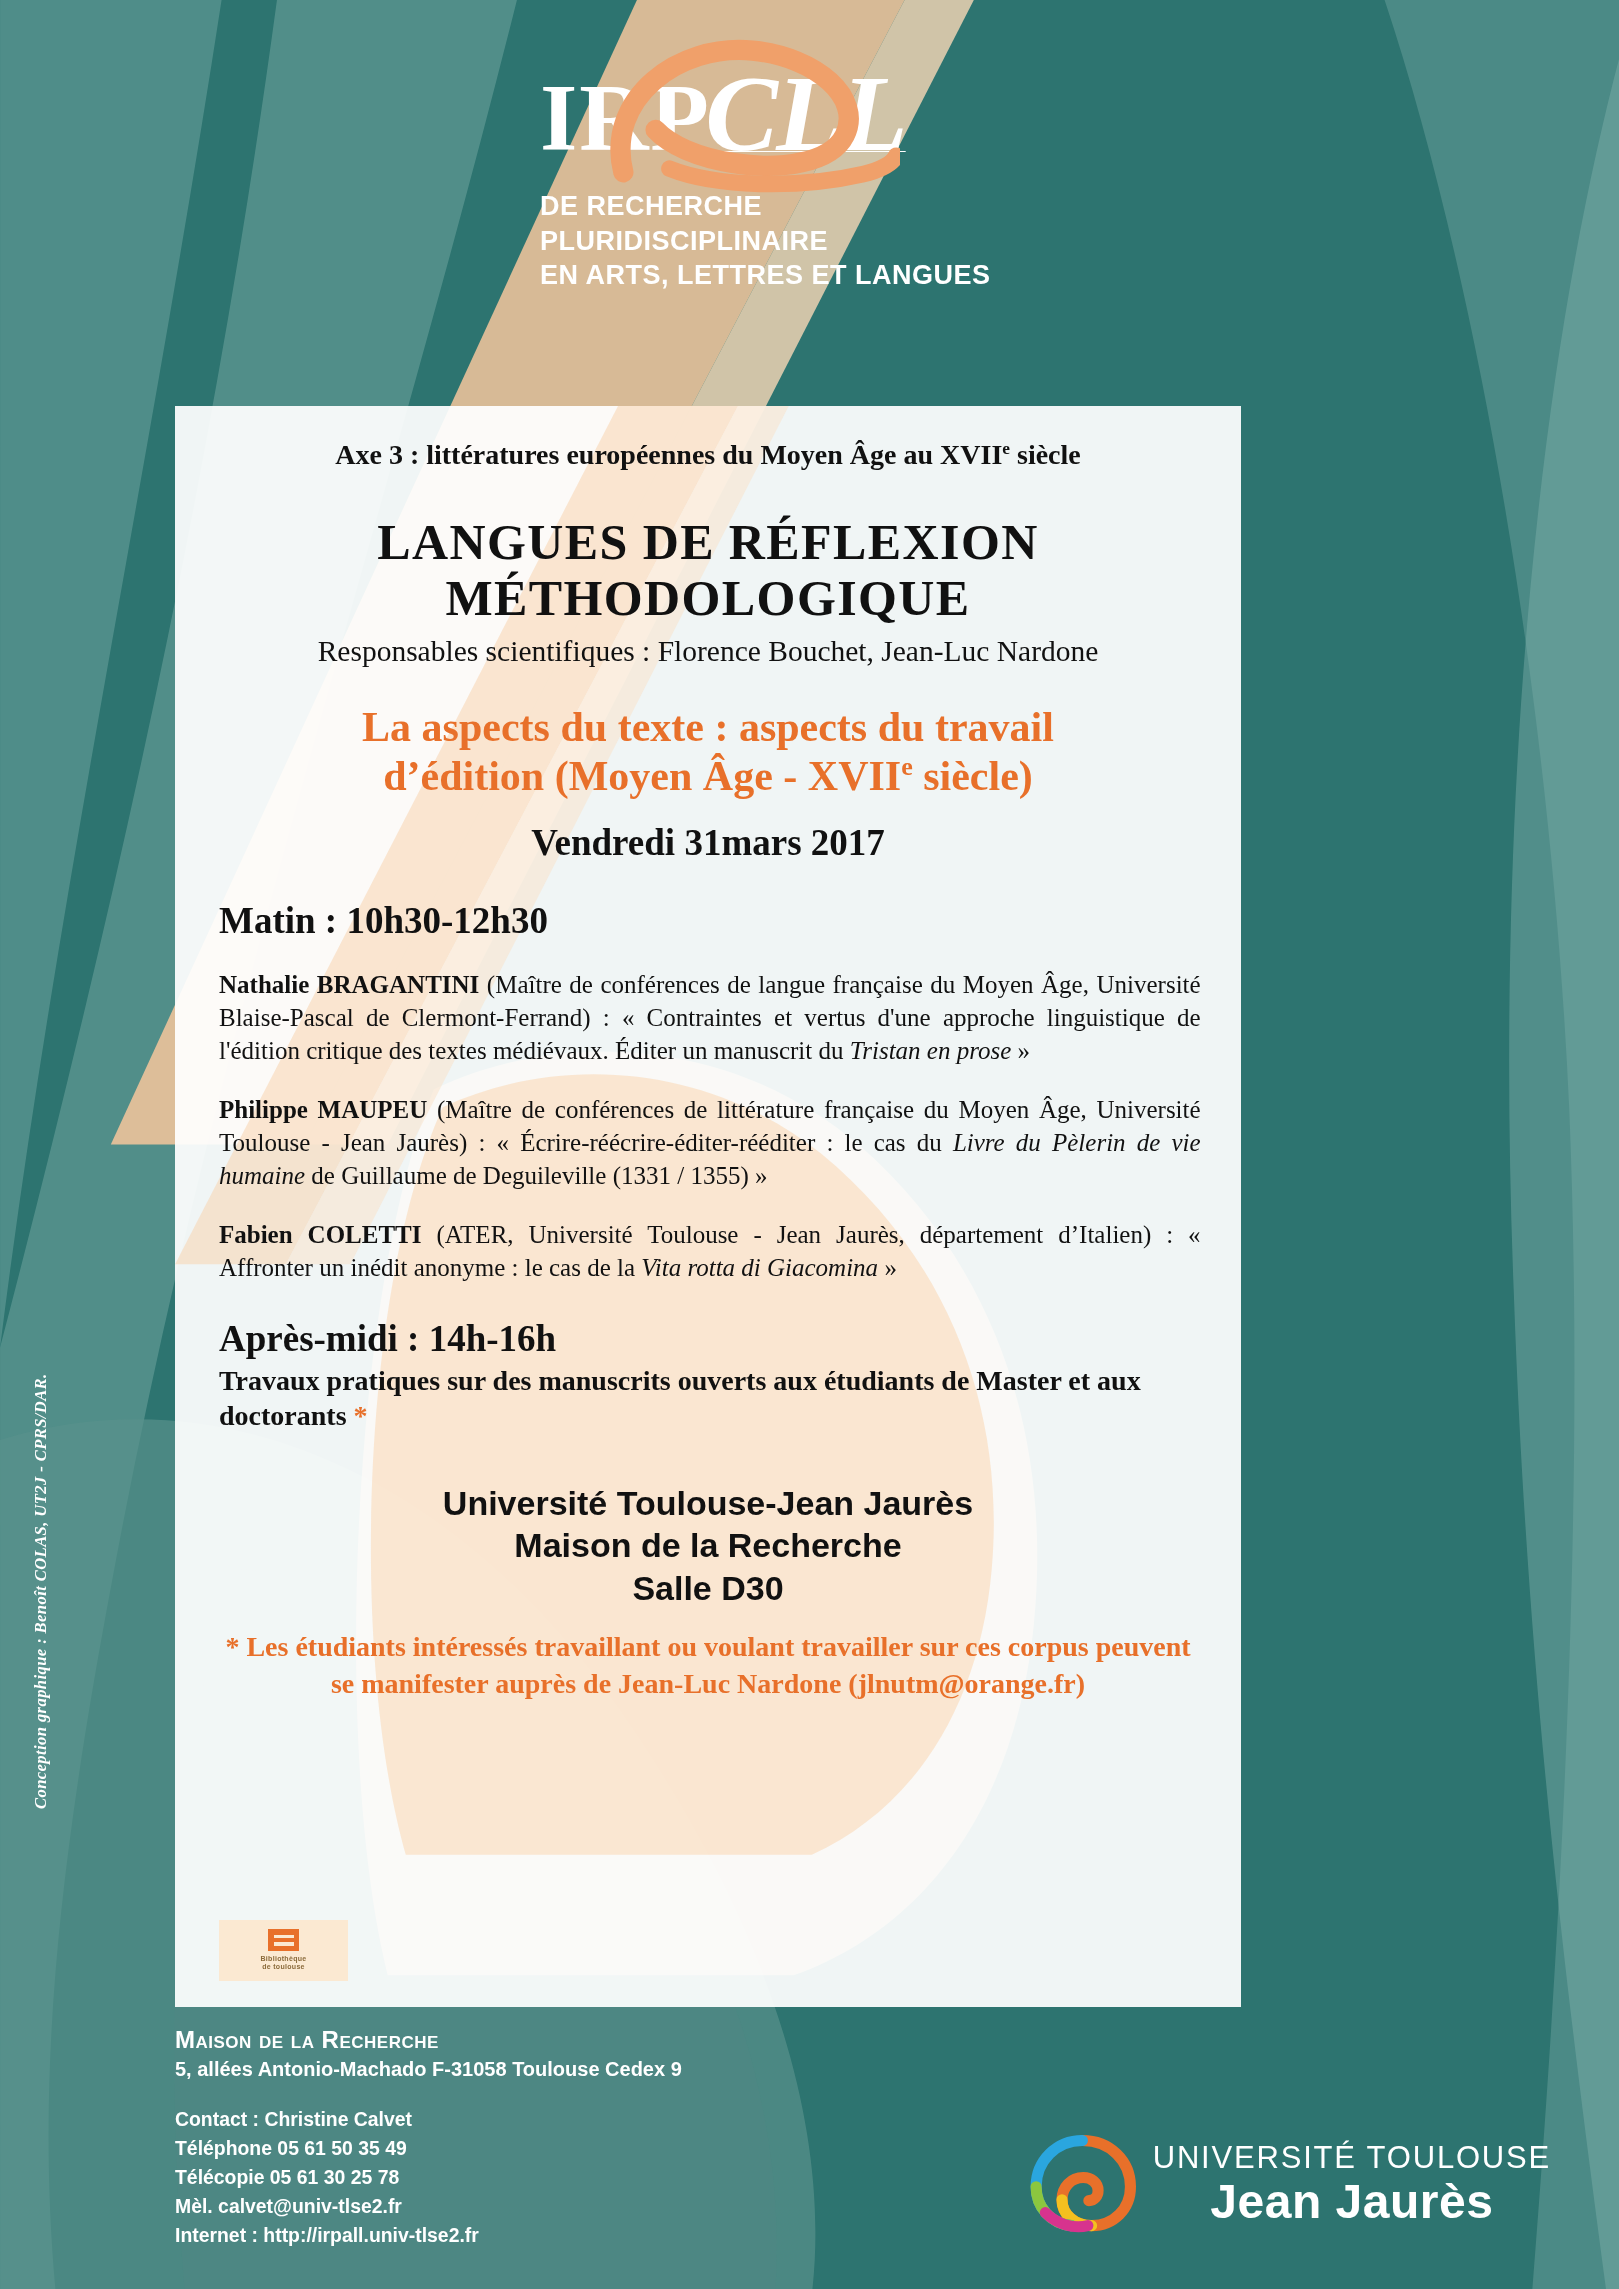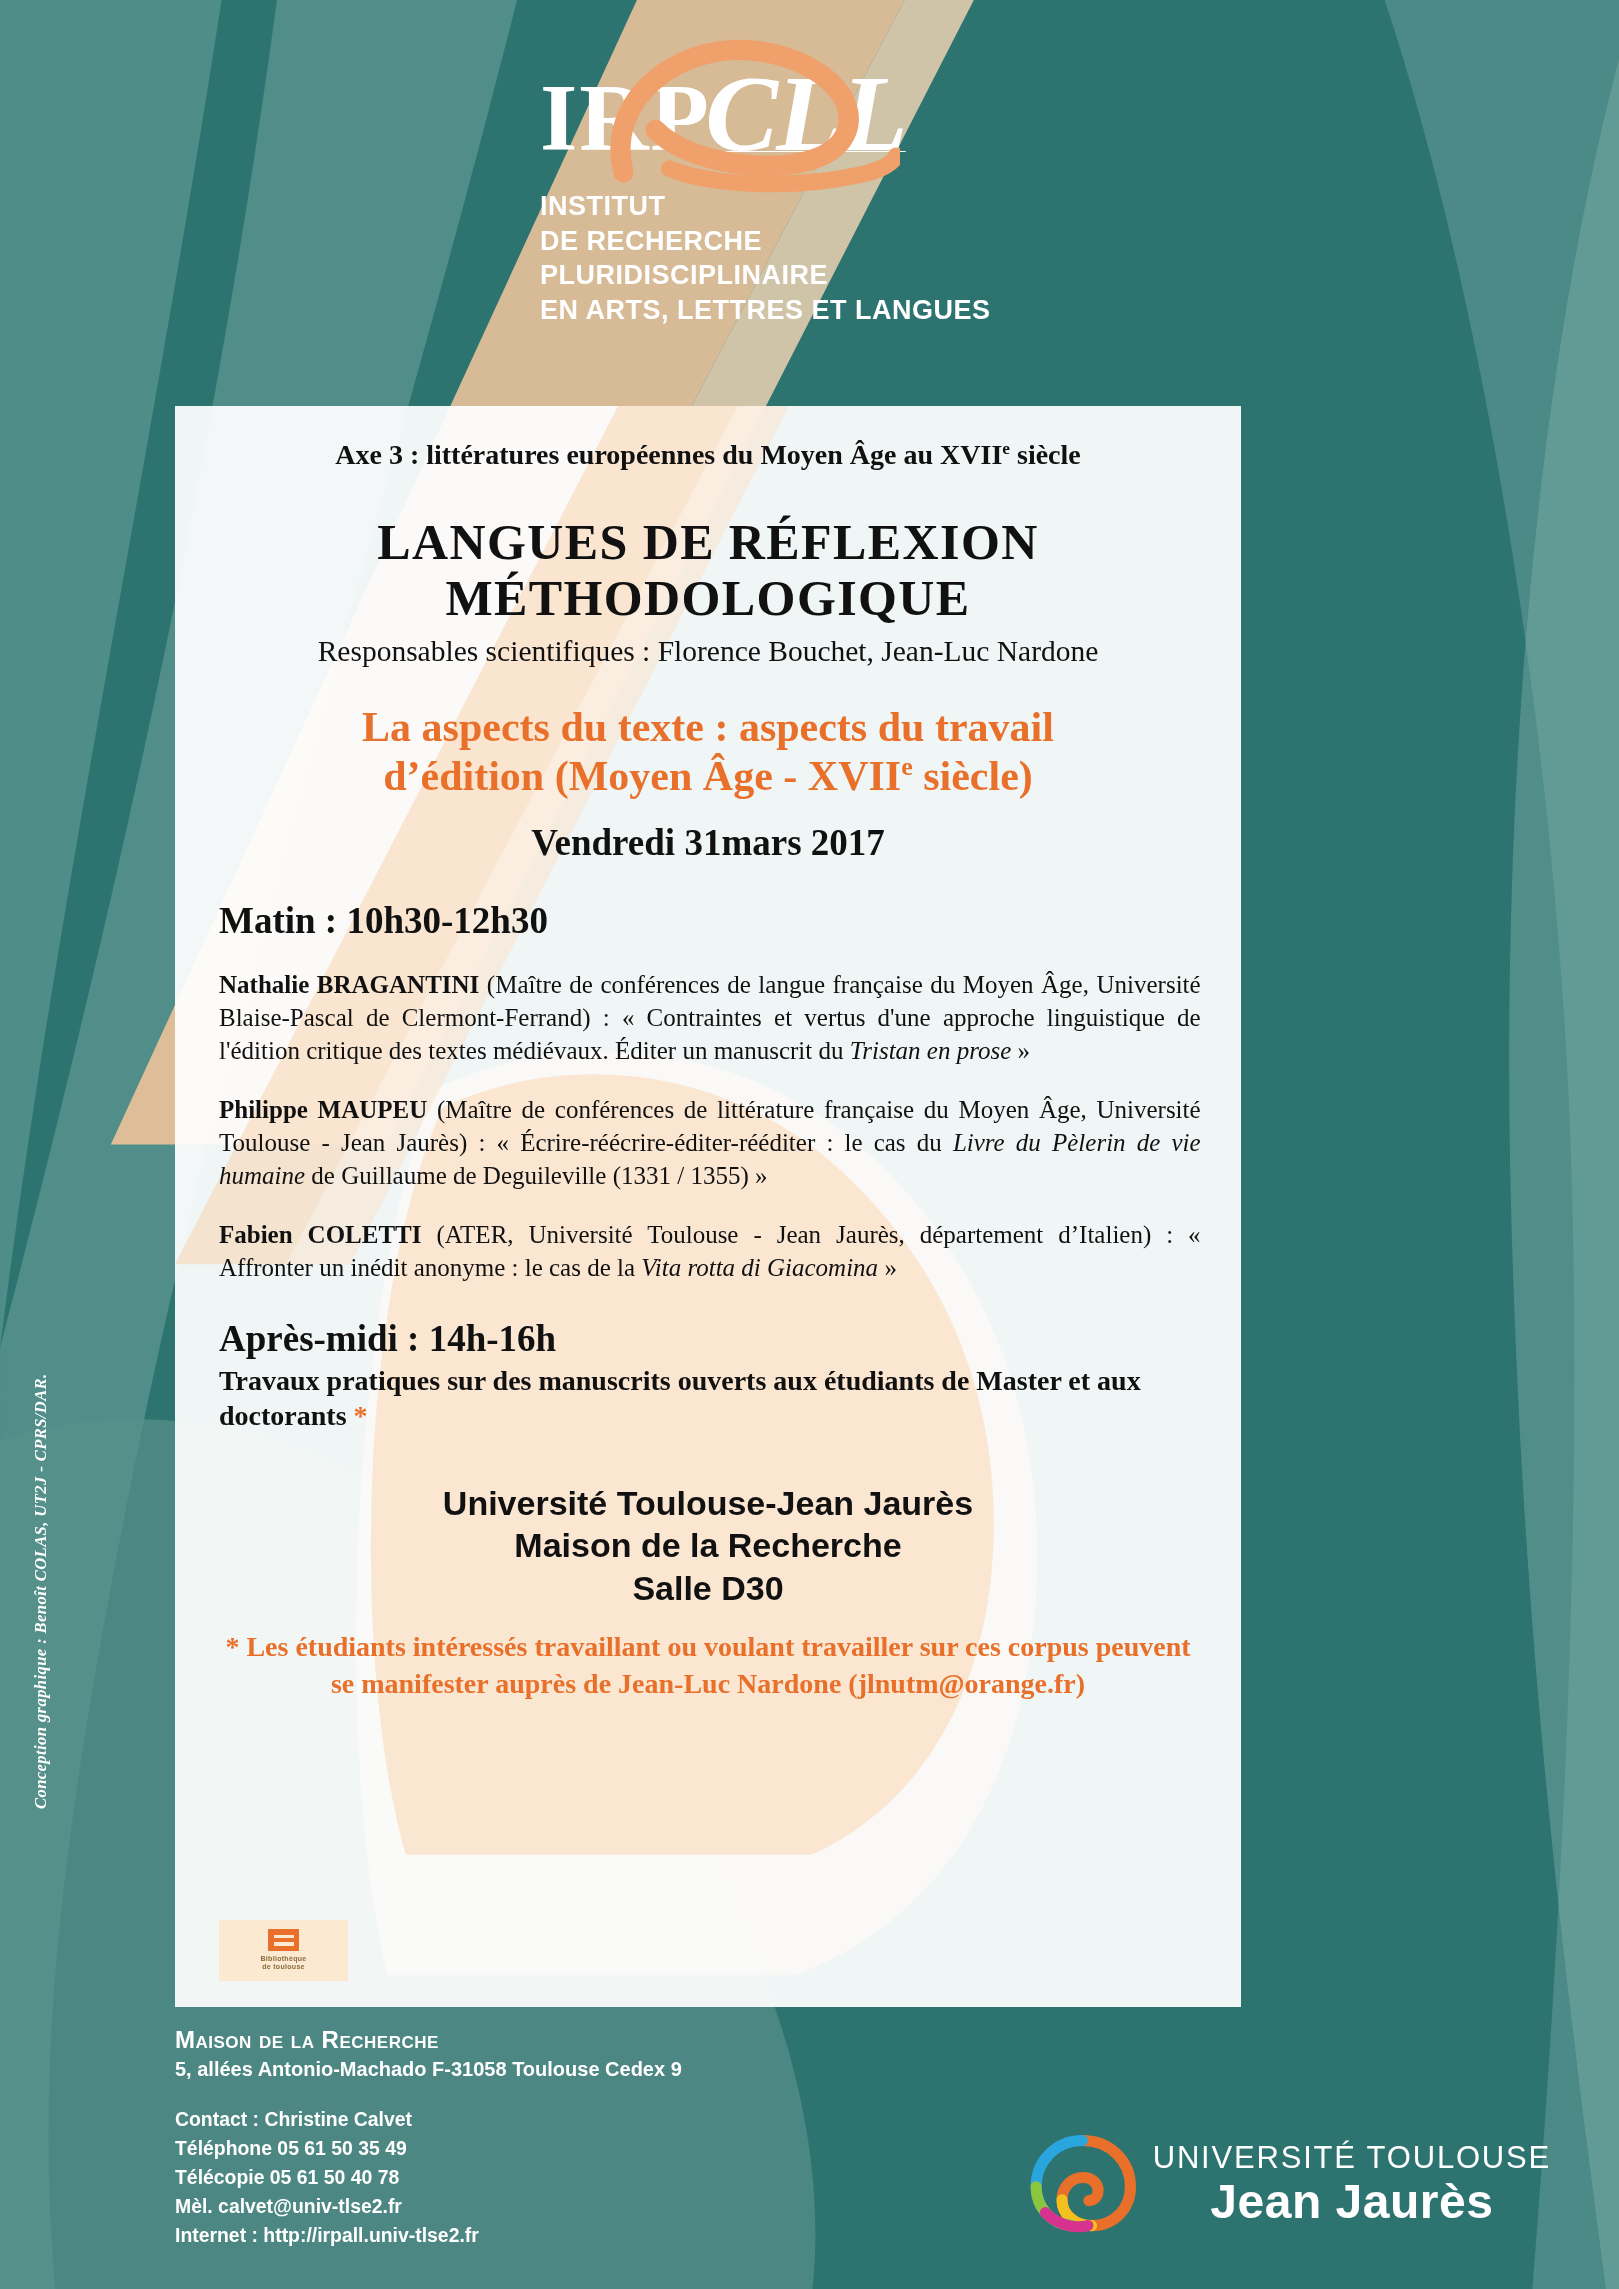--- a/index.html
+++ b/index.html
@@ -317,21 +317,20 @@
 
 <div class="logo-block">
   <div style="position:relative; height:129px;text-decoration:underline;">
     <span class="logo-irp">IRP</span><span class="logo-cll">CLL</span>
     <svg class="logo-swoosh" viewBox="0 0 360 180">
       <path d="M60,150 C40,70 120,10 200,18 C270,25 320,70 300,110 C285,140 230,148 180,140 C140,134 110,120 95,104" fill="none" stroke="#f0a06a" stroke-width="22" stroke-linecap="round"></path>
       <path d="M110,146 C160,166 250,168 320,152 C340,147 352,140 356,132" fill="none" stroke="#f0a06a" stroke-width="18" stroke-linecap="round"></path>
     </svg>
   </div>
   <div class="logo-sub">
-    <div>INSTITUT</div>
     <div>DE RECHERCHE</div>
     <div>PLURIDISCIPLINAIRE</div>
     <div>EN ARTS, LETTRES ET LANGUES</div>
   </div>
 </div>
 
 <div class="panel">
   <div class="panel-bg">
     <svg width="1269" height="1601" viewBox="0 0 1375 1735">
       <path d="M480,0 L610,0 L120,930 L0,930 Z" fill="#f8d4ae" opacity="0.55"></path>
@@ -399,21 +398,21 @@
     </div>
   </div>
 </div>
 
 <div class="footer">
   <div class="mr">Maison de la Recherche</div>
   <div class="addr">5, allées Antonio-Machado F-31058 Toulouse Cedex 9</div>
   <div class="contact">
     <div>Contact : Christine Calvet</div>
     <div>Téléphone 05 61 50 35 49</div>
-    <div>Télécopie 05 61 50 40 78</div>
+    <div>Télécopie 05 61 30 25 78</div>
     <div>Mèl. calvet@univ-tlse2.fr</div>
     <div>Internet : http://irpall.univ-tlse2.fr</div>
   </div>
 </div>
 
 <div class="credit">Conception graphique : Benoît COLAS, UT2J - CPRS/DAR.</div>
 
 <div class="utj">
   <svg width="111" height="102" viewBox="0 0 120 110">
     <path d="M62,8 C92,8 114,30 114,58 C114,82 96,100 72,100 C54,100 40,88 40,72 C40,58 50,48 63,48 C72,48 79,54 79,62 C79,68 75,73 69,73" fill="none" stroke="#e8702a" stroke-width="12" stroke-linecap="round"></path>

